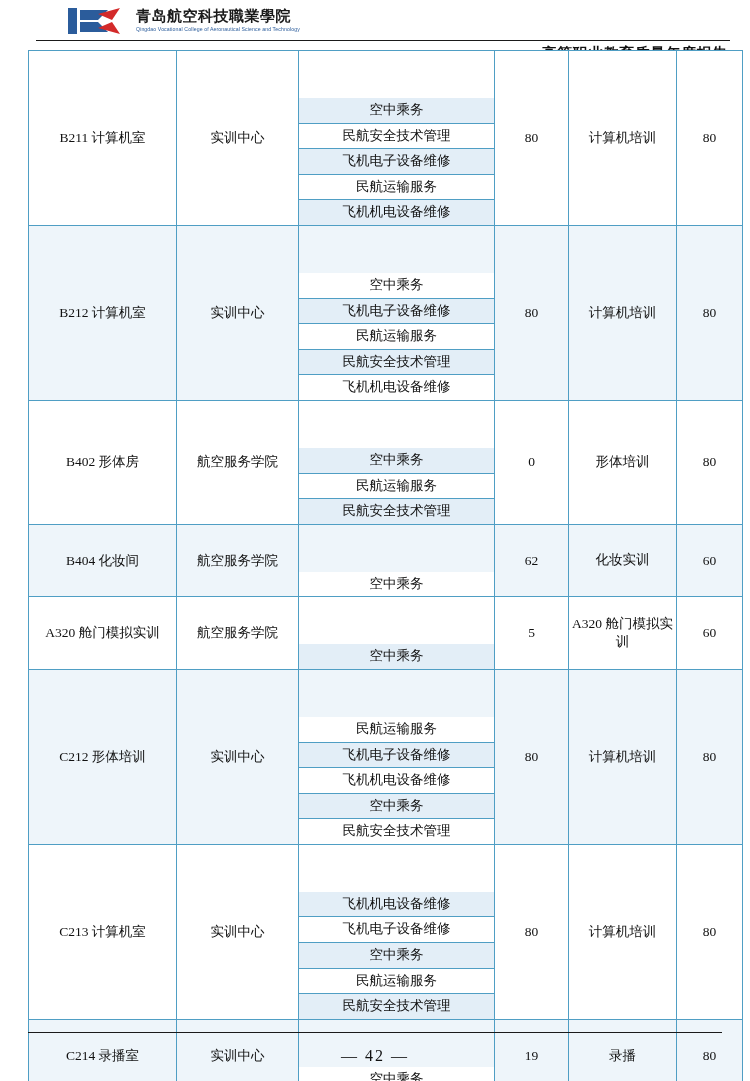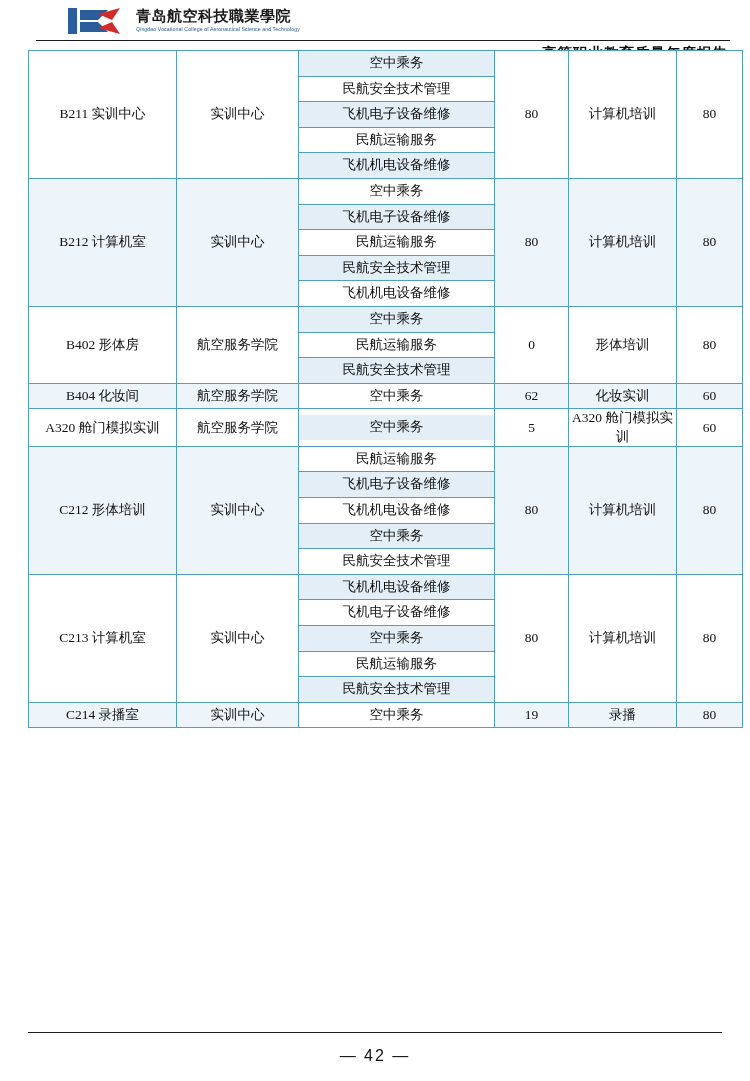--- a/index.html
+++ b/index.html
@@ -106,20 +106,21 @@
   .c-num1   { width: 74px; }
   .c-use    { width: 108px; }
   .c-num2   { width: 66px; }
 
   .shaded { background: #eef5fa; }
   .plain  { background: #ffffff; }
 
   .major-list {
     display: flex;
     flex-direction: column;
+    margin-top: 47px;
   }
   .major-list .mj {
     border-bottom: 1px solid #4f9ec4;
     height: 24.6px;
     line-height: 24.6px;
     font-size: 13.5px;
     white-space: nowrap;
   }
   .major-list .mj:last-child {
     border-bottom: none;
@@ -140,21 +141,21 @@
     height: 0;
     border-top: 1.6px solid #1a1a1a;
   }
   .page-number {
     position: absolute;
     bottom: 16px;
     left: 0;
     width: 750px;
     text-align: center;
     font-size: 16px;
-    font-family: Liberation Sans, sans-serif;
+    font-family: Liberation Serif, serif;
     color: #111111;
     letter-spacing: 2px;
   }
 </style>
 </head>
 <body>
 
 <div class="page-header">
   <div class="logo-block">
     <span class="logo-mark">
@@ -180,21 +181,21 @@
     <colgroup>
       <col class="c-room">
         <col class="c-dept">
         <col class="c-majors">
       <col class="c-num1">
         <col class="c-use">
         <col class="c-num2">
     </colgroup>
     <tbody id="table-body">
         <tr>
-          <td class="plain cell-pad">B211 实训中心</td>
+          <td class="plain cell-pad">B211 计算机室</td>
           <td class="plain cell-pad">实训中心</td>
           <td class="plain majors-cell">
             <div class="major-list">
               <div class="mj shade">空中乘务</div>
               <div class="mj light">民航安全技术管理</div>
               <div class="mj shade">飞机电子设备维修</div>
               <div class="mj light">民航运输服务</div>
               <div class="mj shade">飞机机电设备维修</div>
             </div>
           </td>

